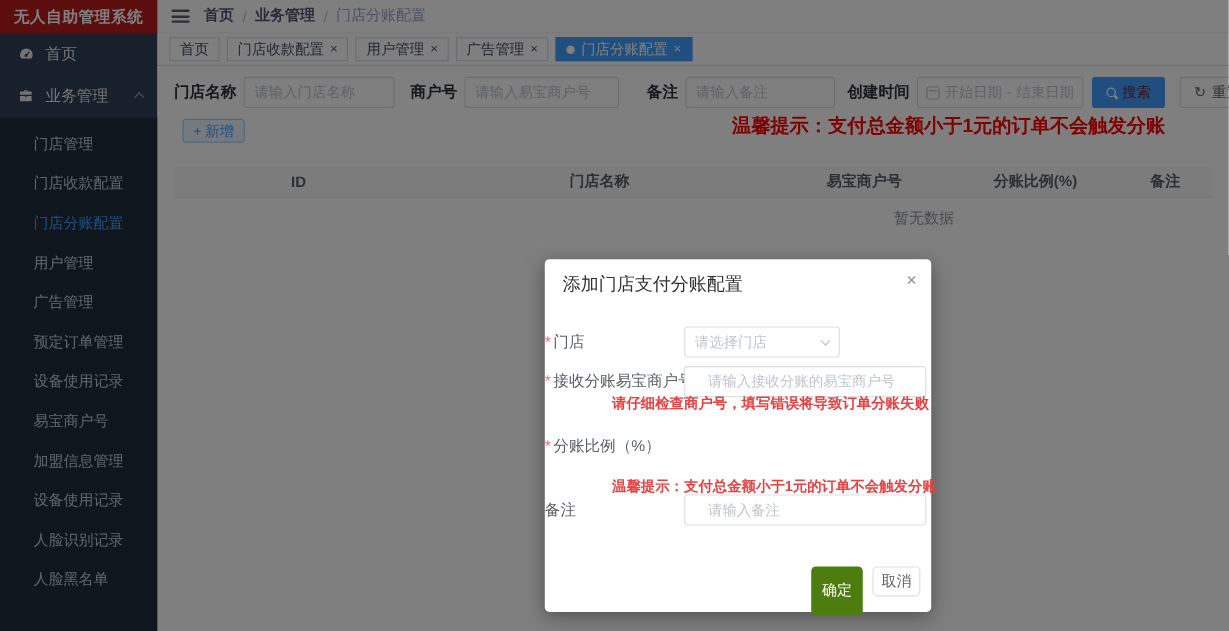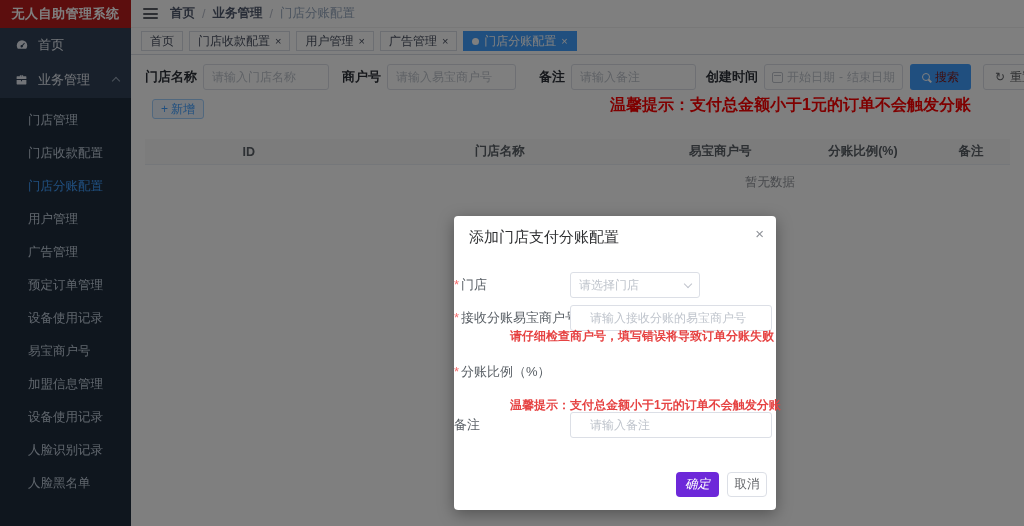--- a/index.html
+++ b/index.html
@@ -93,23 +93,23 @@
   .m-select { width:130px; height:26px; border:1px solid #dcdfe6; border-radius:3px;
     display:flex; align-items:center; padding:0 8px; cursor:pointer; }
   .m-select .ph { flex:1; font-size:12px; color:#bfc4cc; }
   .chev-down { width:6px; height:6px; border-right:1.2px solid #c0c4cc; border-bottom:1.2px solid #c0c4cc;
     transform:rotate(45deg); margin-top:-3px; }
   .m-inp { width:202px; height:26px; }
   .m-hint { position:absolute; left:56px; width:226px; text-align:center; font-size:12px;
     font-weight:bold; color:#e64242; white-space:nowrap; }
   .r-store{top:56px} .r-merchant{top:89px} .h-merchant{top:112px} .r-ratio{top:147px}
   .h-amount{top:181px} .r-remark{top:196px}
-  .btn-confirm { position:absolute; left:222px; top:256px; width:43px; height:25px;
-    background:#6d28d9; color:#fff; border:none; border-radius:4px; font-size:12.5px;
-    cursor:pointer; font-family:inherit;font-style:italic; }
+  .btn-confirm { position:absolute; left:222px; top:256px; width:43px; height:41px;
+    background:#4d7c0f; color:#fff; border:none; border-radius:4px; font-size:12.5px;
+    cursor:pointer; font-family:inherit; }
   .btn-cancel { position:absolute; left:273px; top:256px; width:40px; height:25px;
     background:#fff; color:#606266; border:1px solid #dcdfe6; border-radius:4px;
     font-size:12.5px; cursor:pointer; font-family:inherit; }
 </style>
 </head>
 <body>
 
 <aside class="sidebar">
   <div class="logo">无人自助管理系统</div>
   <div class="menu-item">

